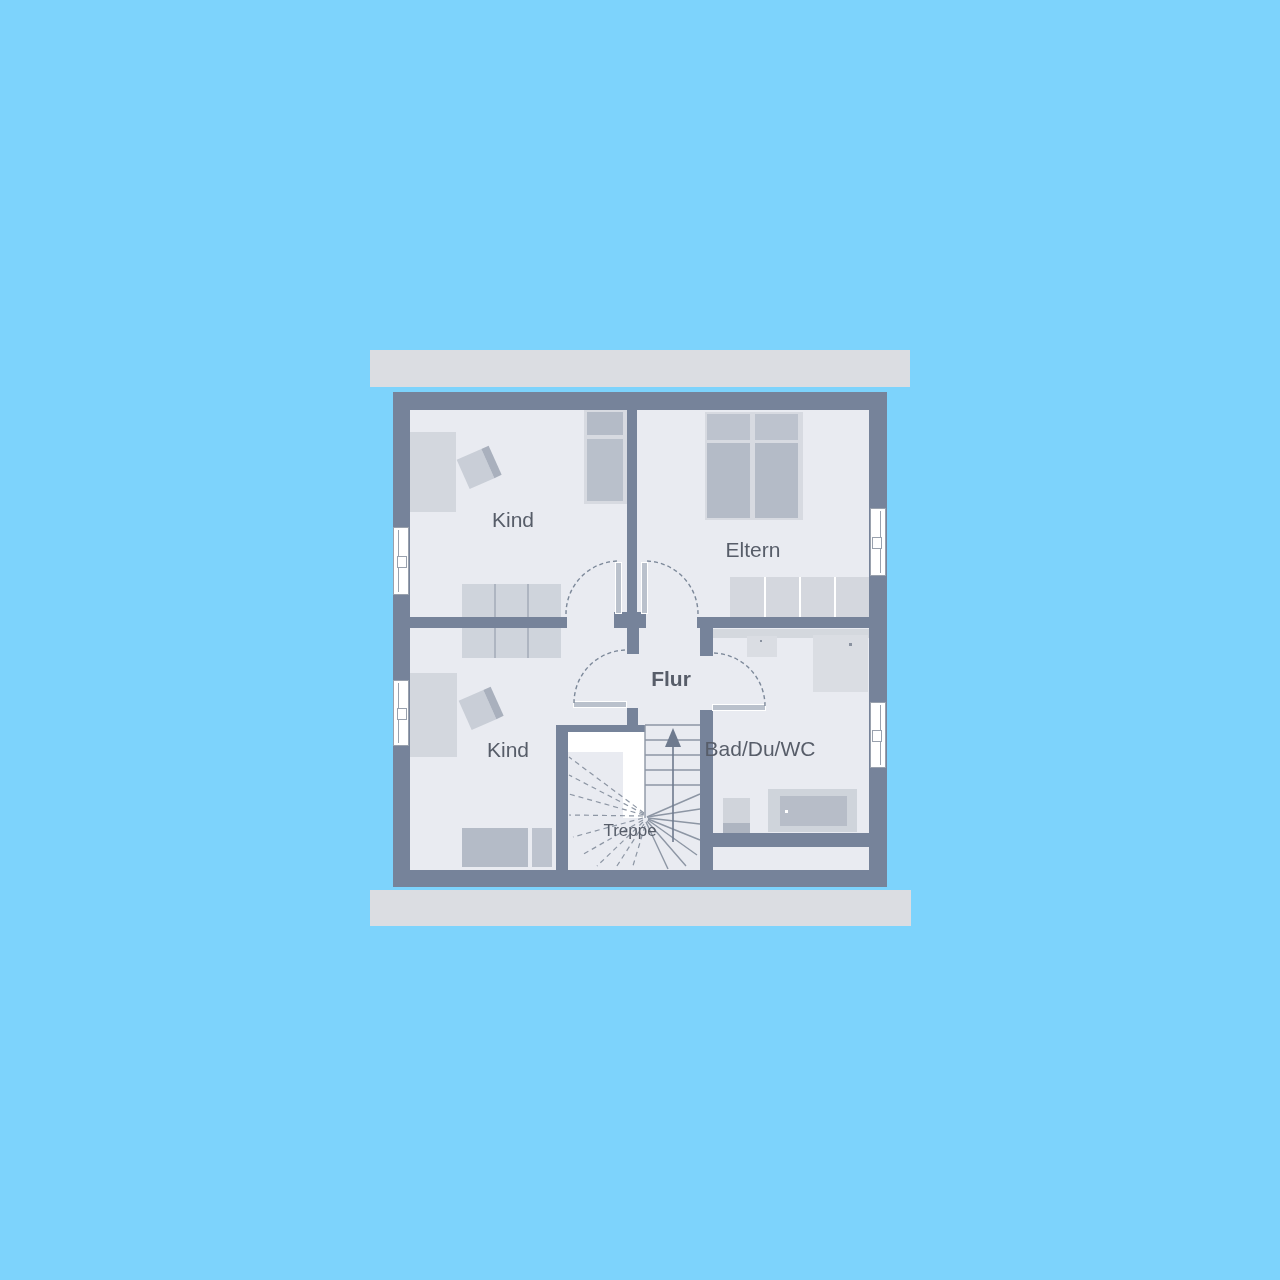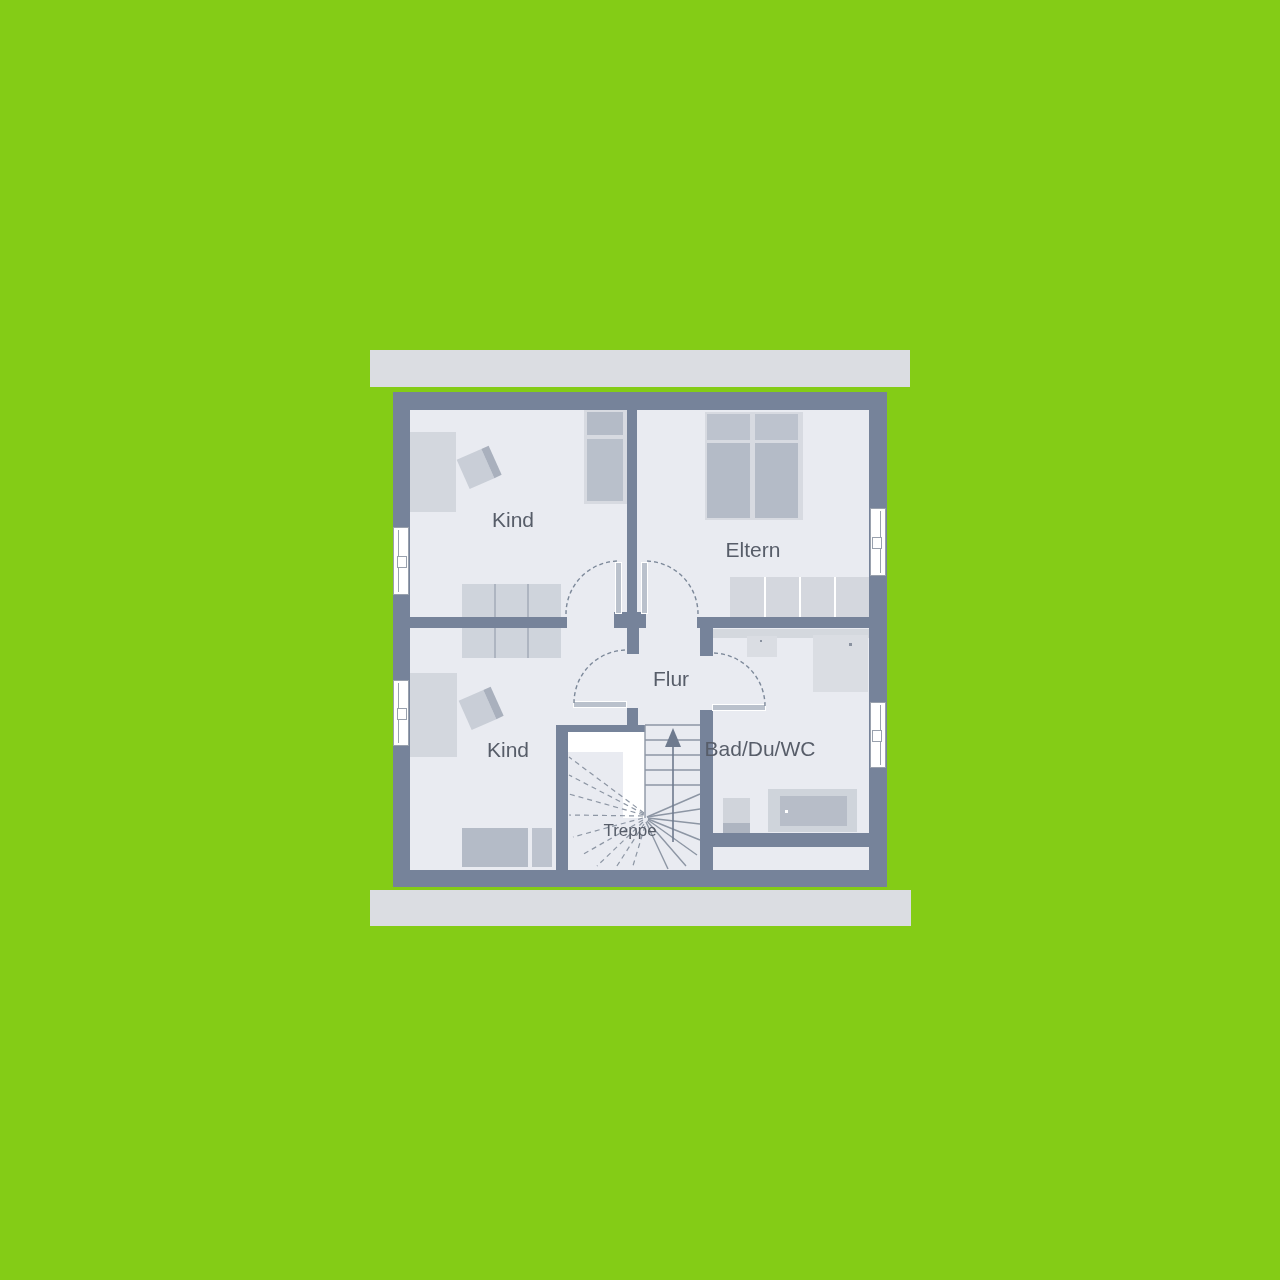--- a/index.html
+++ b/index.html
@@ -5,21 +5,21 @@
   :root{
     --wall:#76839a; --floor:#e9ebf1; --roof:#dbdde2; --white:#ffffff;
     --furnLight:#d3d7de; --wardrobe:#cfd4dc; --wardrobeDiv:#aeb5c1;
     --elternWardrobe:#d4d7de; --bedDark:#b4bbc7; --pillow:#bdc3ce;
     --bedFrame:#d7dae1; --doorLeaf:#bac1cc; --dash:#7c8899;
     --stair:#8d96a4; --arrow:#6e7a8e; --text:#575d69; --band:#d4d8de;
     --fixture:#dadde3; --fixtureDark:#b7bdc8; --seat:#c9ced7; --seatBack:#a9b0bd;
     --frameLine:#99a1ad;
   }
   html,body{margin:0;padding:0;background:#ffffff;}
-  .canvas{position:relative;width:1280px;height:1280px;background:#84cc16;overflow:hidden;
+  .canvas{position:relative;width:1280px;height:1280px;background:#7dd3fc;overflow:hidden;
           font-family:"Liberation Sans", sans-serif;}
   .abs{position:absolute;box-sizing:border-box;}
   .wall{background:var(--wall);}
   .roof{background:var(--roof);}
   .floor{background:var(--floor);}
   .room-label{position:absolute;transform:translate(-50%,-50%);color:var(--text);
               font-size:21px;line-height:1;white-space:nowrap;}
   .room-label.small{font-size:17px;}
   .window{background:var(--white);border:1px solid var(--frameLine);}
   .window .pane{position:absolute;top:2px;bottom:2px;width:0;border-left:1px solid var(--frameLine);}
@@ -166,17 +166,17 @@
     </g>
     <g>
       <line x1="673" y1="842" x2="673" y2="746" style="stroke:var(--arrow);stroke-width:1.6;"></line>
       <polygon points="673,728 665,747 681,747" style="fill:var(--arrow);"></polygon>
     </g>
   </svg>
 
   <div class="room-label" style="left:513px;top:519px;">Kind</div>
   <div class="room-label" style="left:753px;top:549px;">Eltern</div>
   <div class="room-label" style="left:508px;top:749px;">Kind</div>
-  <div class="room-label" style="left:671px;top:678px;">Flur</div>
+  <div class="room-label" style="left:671px;top:678px;font-weight:bold;">Flur</div>
   <div class="room-label small" style="left:630px;top:830px;">Treppe</div>
   <div class="room-label" style="left:760px;top:748px;">Bad/Du/WC</div>
 
 </div>
 
 </body></html>

